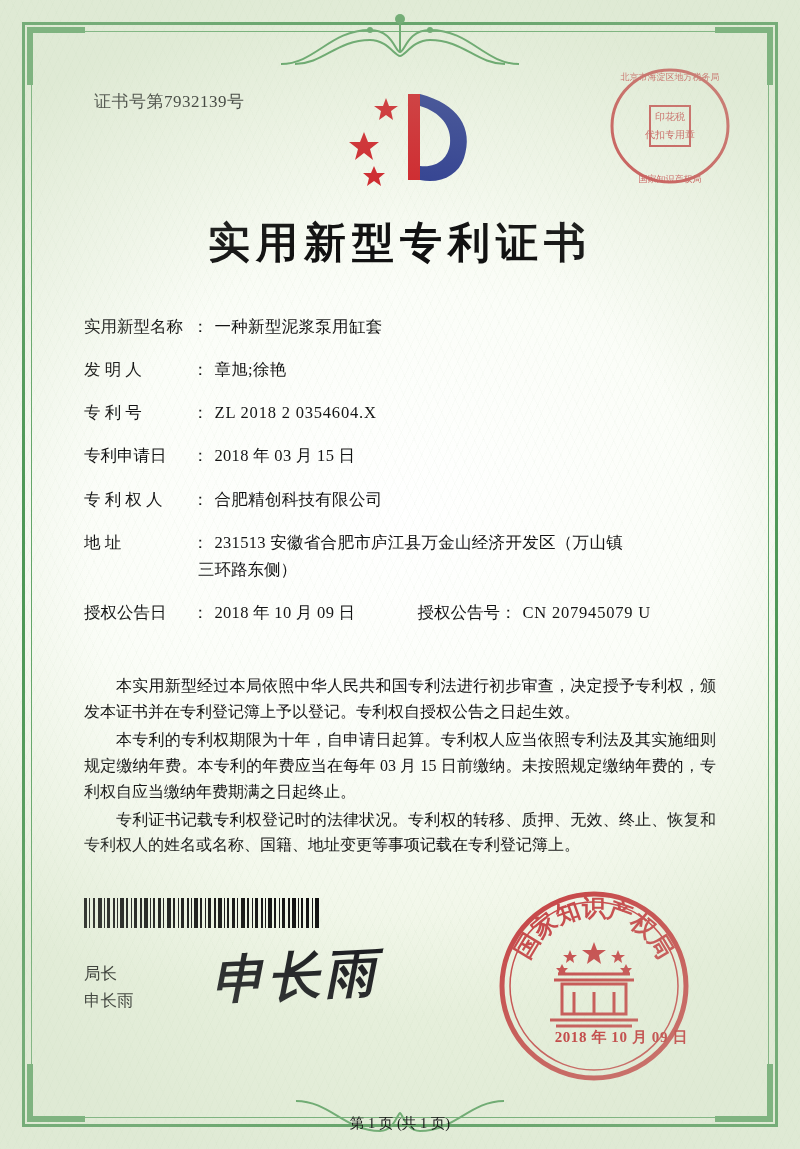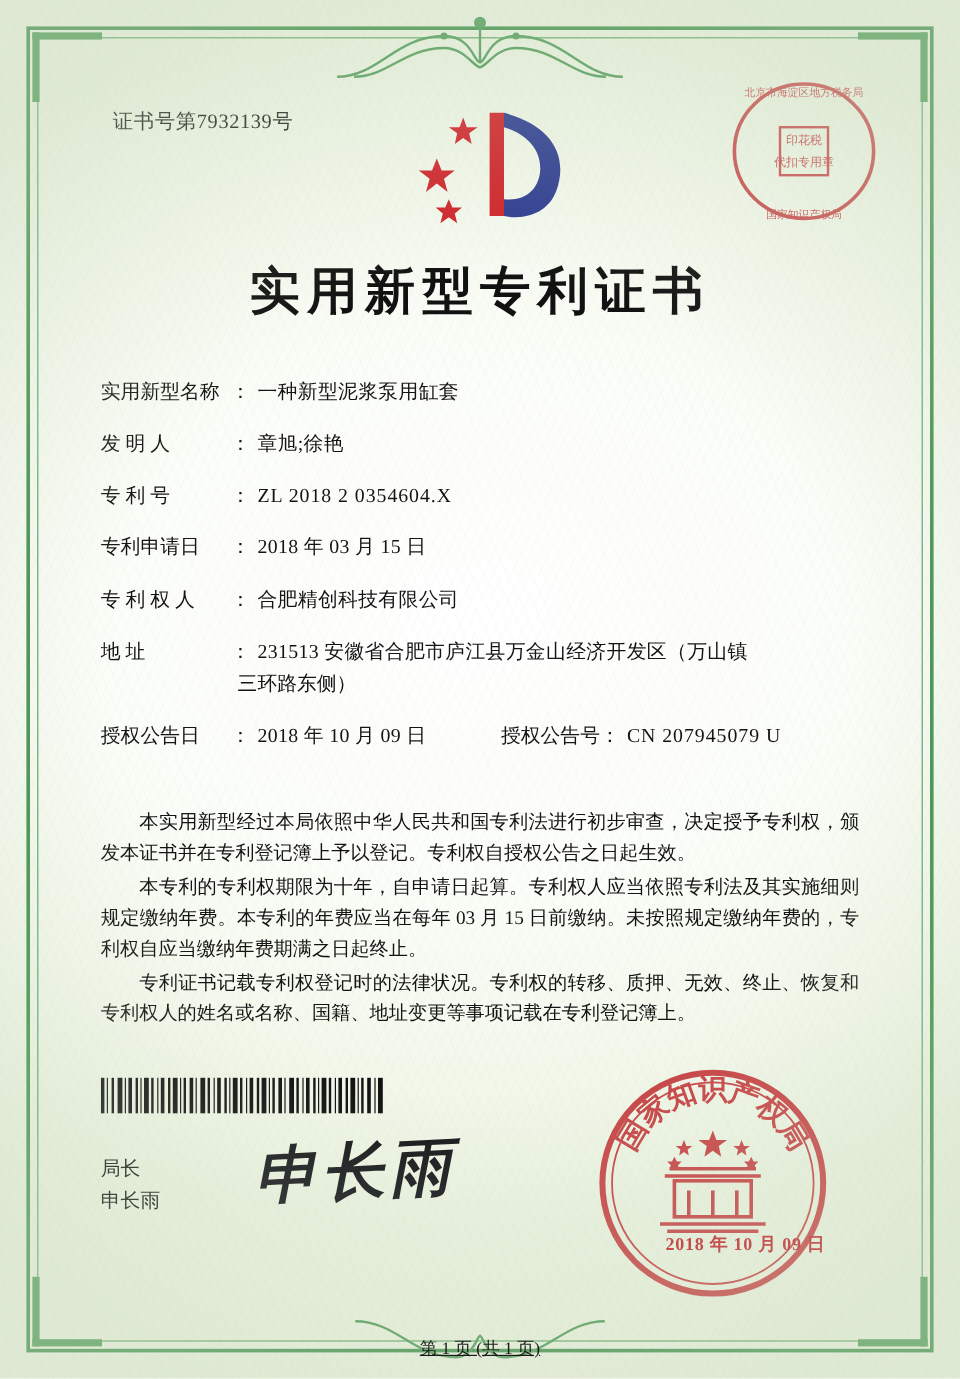--- a/index.html
+++ b/index.html
@@ -227,21 +227,20 @@
     letter-spacing: 0.6px;
     font-weight: bold;
   }
 
   #page-footer {
     position: absolute;
     left: 0; right: 0; bottom: 16px;
     text-align: center;
     font-size: 14.5px;
     color: #1a1a1a;
-    text-decoration: underline;
   }
 </style>
 </head>
 <body>
 
 <div id="page">
   <div id="paper-tint"></div>
 
   <div id="border-outer"></div>
   <div id="border-inner"></div>

